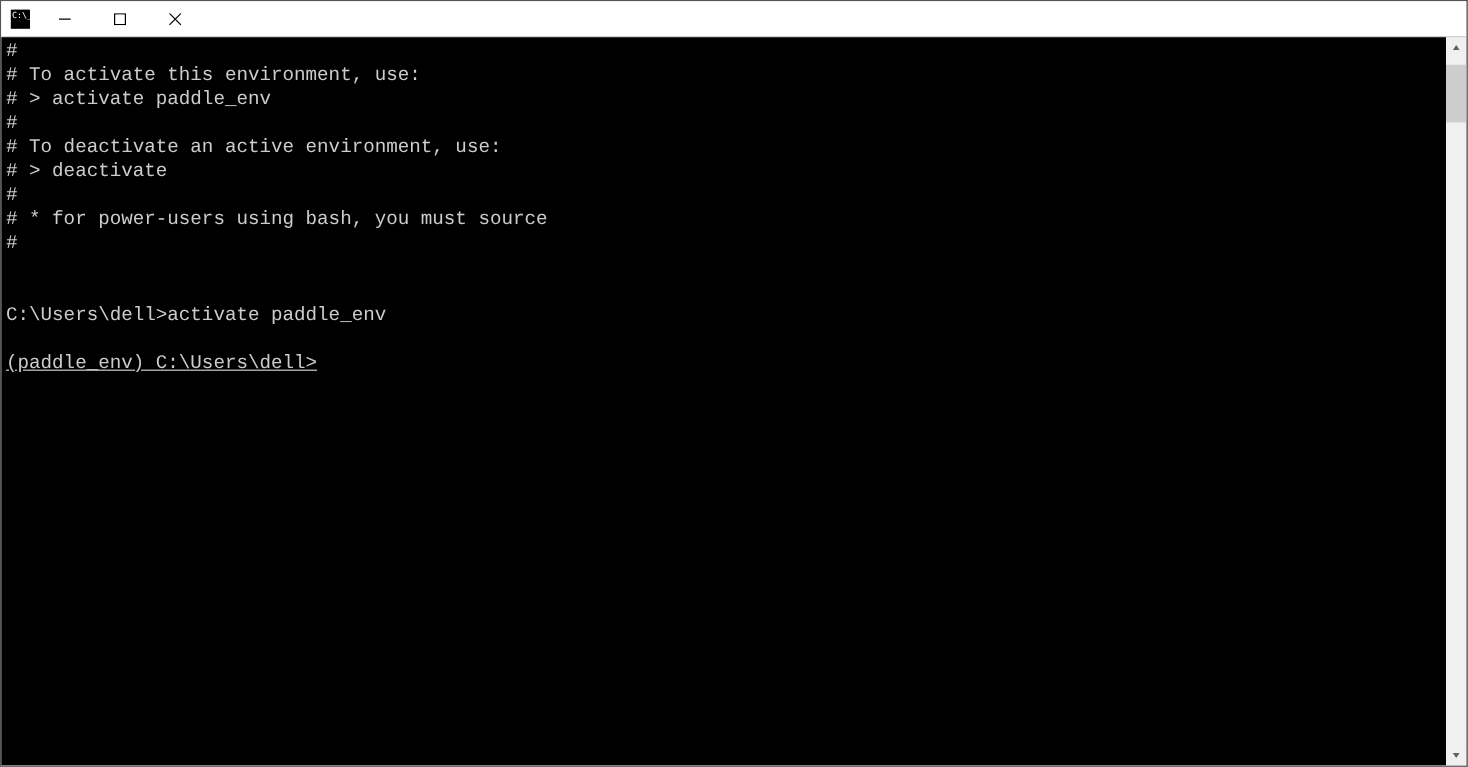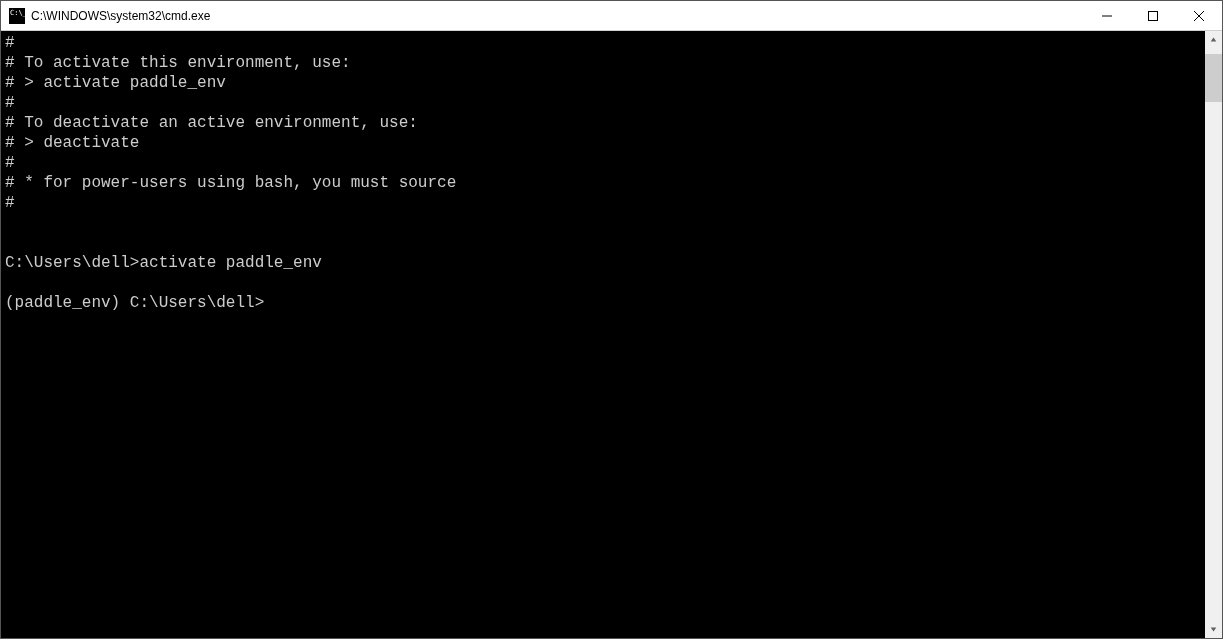--- a/index.html
+++ b/index.html
@@ -115,28 +115,28 @@
       width: 17px;
       height: 48px;
       background: #cdcdcd;
       cursor: pointer;
     }
     .line {
       display: block;
     }
     .prompt-input-area {
       display: inline;
+      text-decoration: underline;
     }
   </style>
 </head>
 <body>
 
 <div class="titlebar">
   <span class="titlebar-icon"></span>
-  <span class="titlebar-text">C:\WINDOWS\system32\cmd.exe</span>
   <div class="window-controls">
     <button class="win-btn">
       <svg viewBox="0 0 10 10">
           <line x1="0" y1="5" x2="10" y2="5" stroke="#000" stroke-width="1"></line>
         </svg>
     </button>
     <button class="win-btn">
       <svg viewBox="0 0 10 10">
           <rect x="0.5" y="0.5" width="9" height="9" fill="none" stroke="#000" stroke-width="1"></rect>
         </svg>

